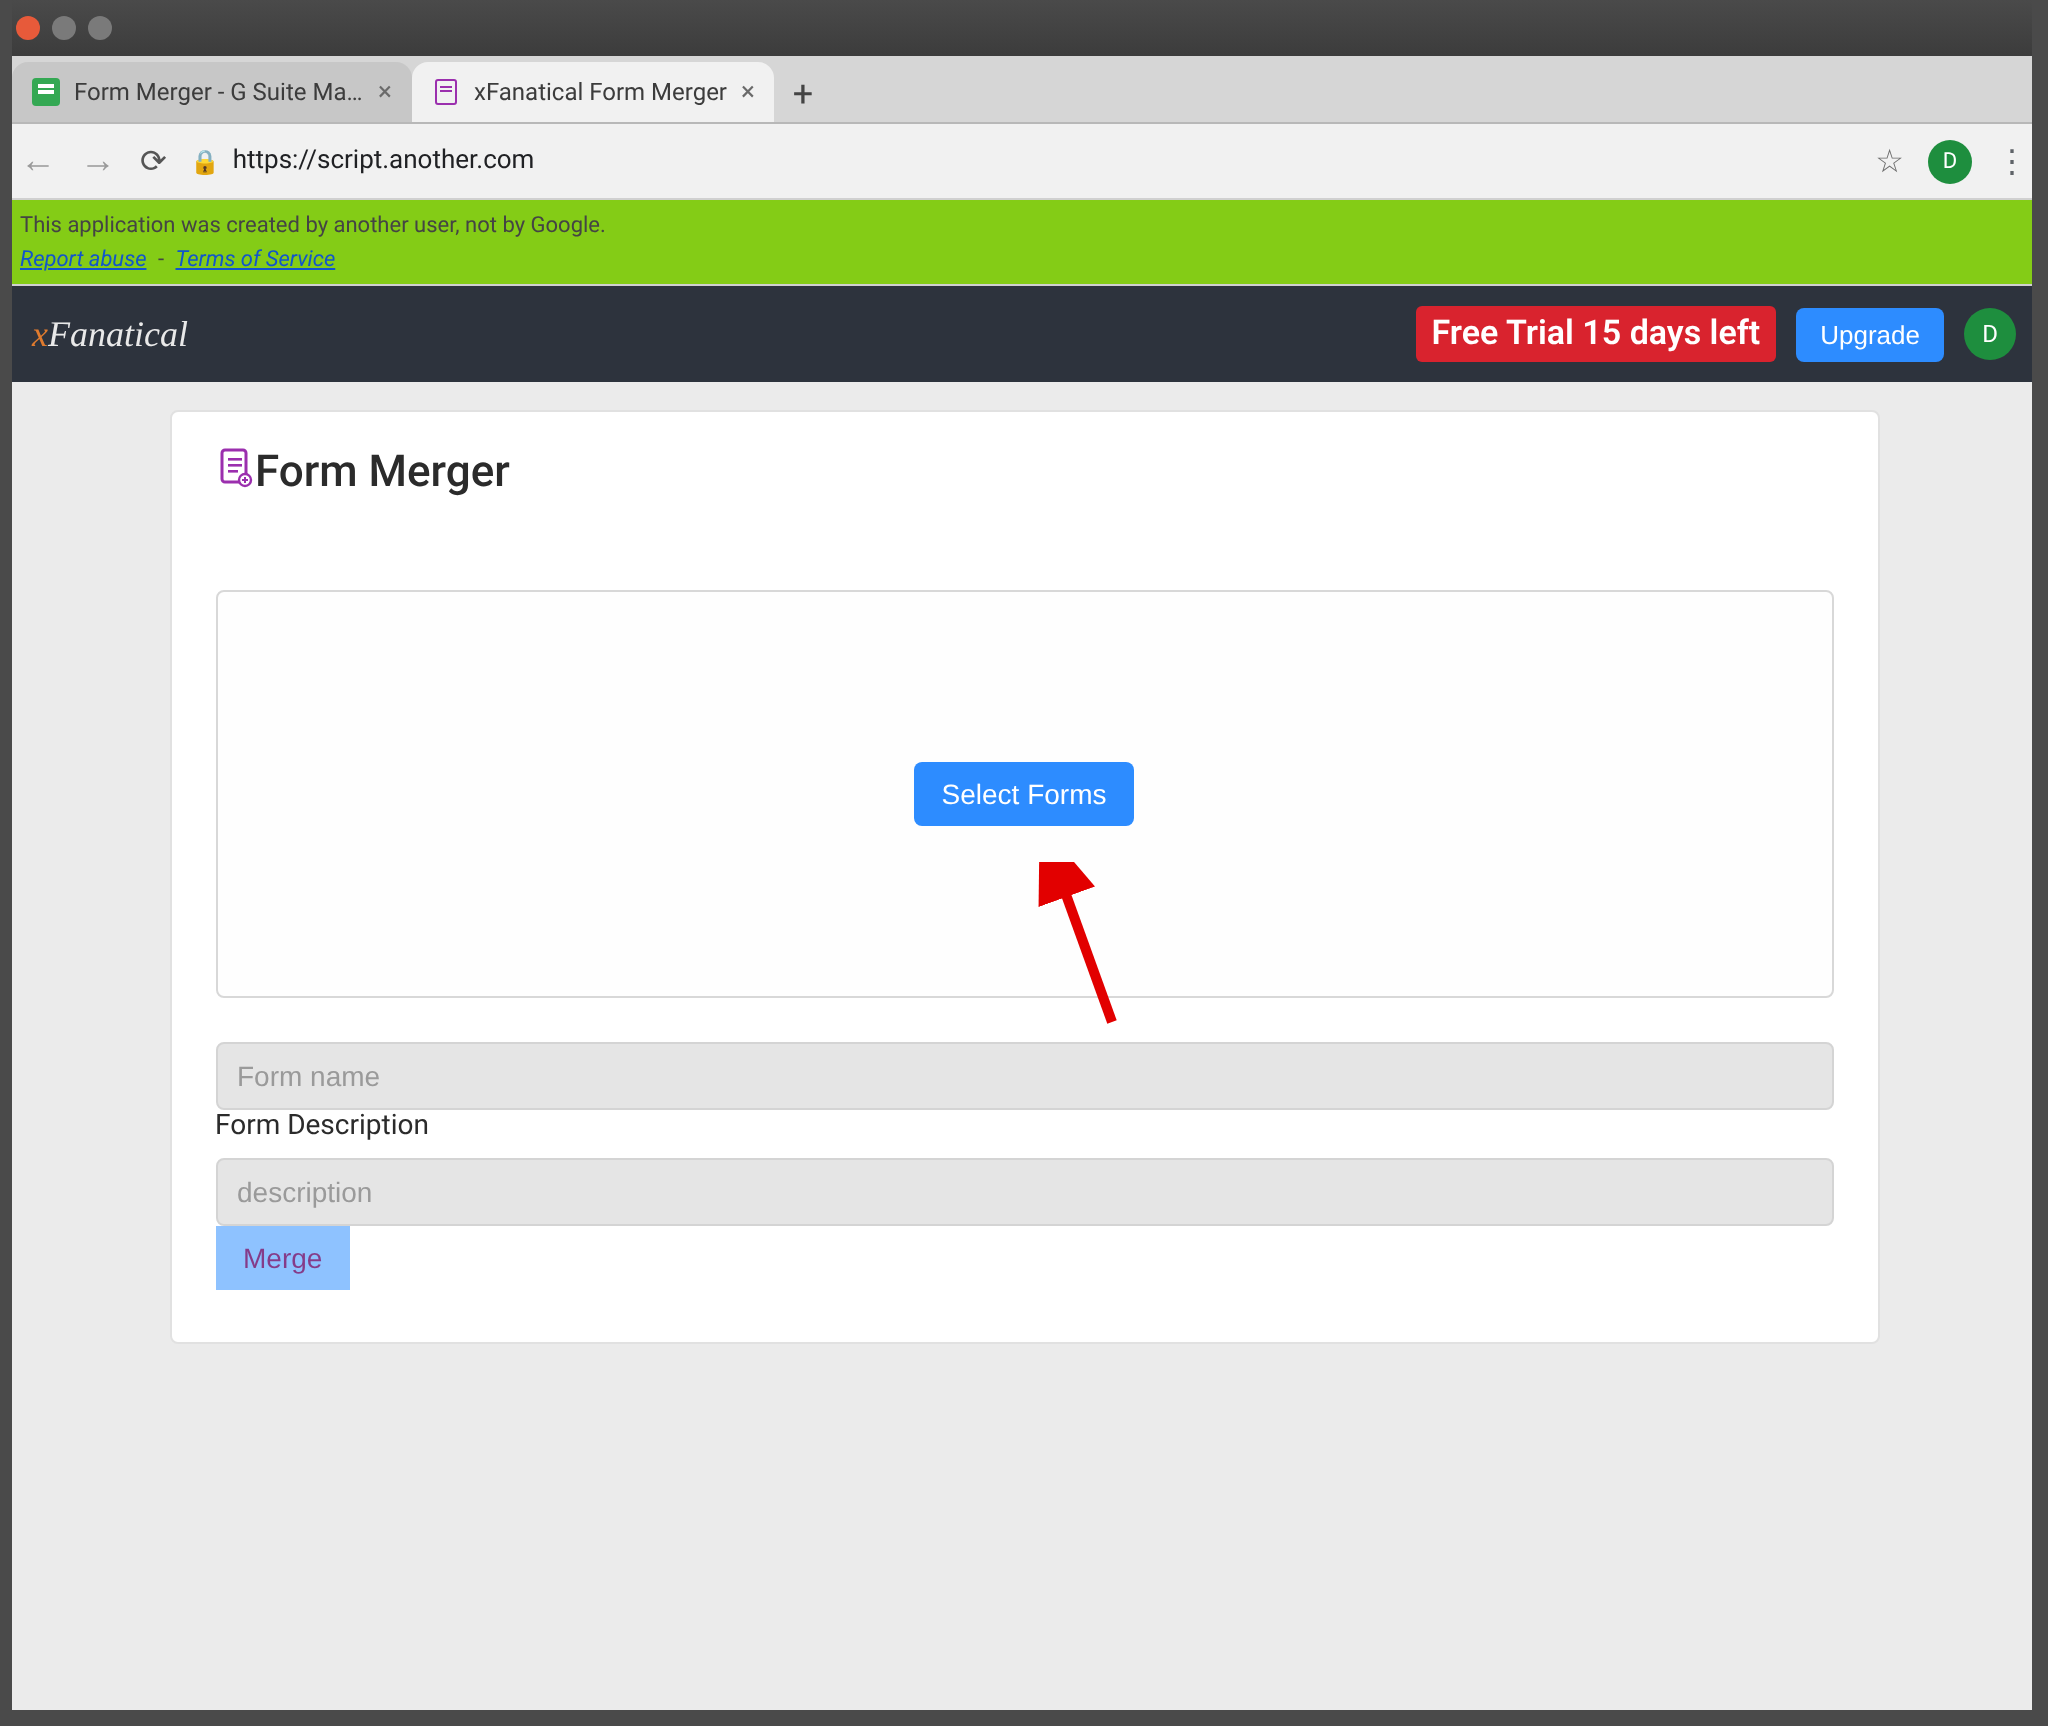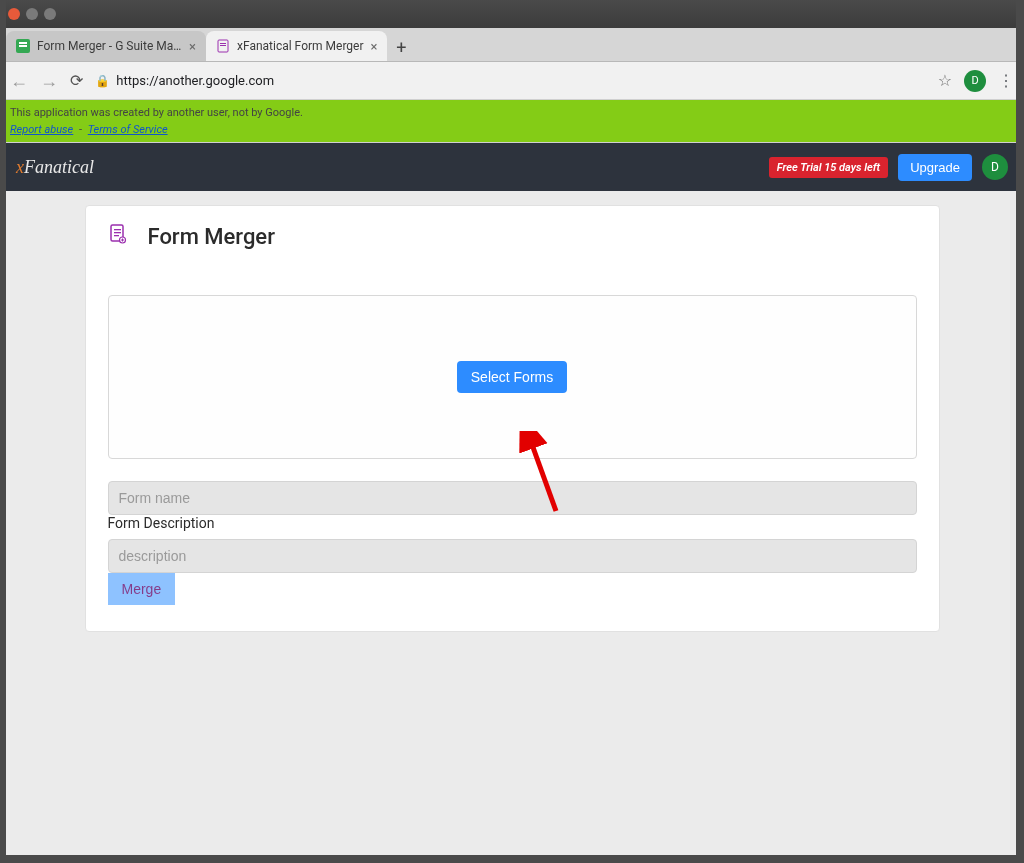--- a/index.html
+++ b/index.html
@@ -107,25 +107,24 @@
       font-family: Georgia, "Times New Roman", serif;
       font-style: italic;
       font-size:18px;
       color:#e9e9e9;
     }
     .brand .x { color:#e07b2e; font-style:italic; }
     .header-right { display:flex; align-items:center; gap:10px; }
     .trial-badge {
       background:#d9232e;
       color:#fff;
-      font-size:11px;
+      font-size:17px;
       font-weight:600;
       padding:4px 8px;
       border-radius:3px;
-      font-style:italic;
     }
     .upgrade-btn {
       background:#2d8cff;
       color:#fff;
       font-size:13px;
       padding:6px 12px;
       border:none;
       border-radius:4px;
       cursor:pointer;
     }
@@ -144,29 +143,29 @@
     }
     .card {
       background:#fff;
       border-radius:4px;
       border:1px solid #e1e1e1;
       width: 855px;
       margin: 0 auto;
       padding: 18px 22px 26px 22px;
     }
     .card-title {
-      display:flex; align-items:center; gap:20px;
+      display:flex; align-items:center; gap:0;
       font-size:22px; color:#2b2b2b; font-weight:500;
       margin-bottom: 46px;
     }
     .form-icon { color:#9b2fae; font-size:20px; }
     .drop-area {
       border:1px solid #d8d8d8;
       border-radius:4px;
-      height: 164px;
+      height: 204px;
       display:flex;
       align-items:center;
       justify-content:center;
       background:#fefefe;
       margin-bottom: 22px;
     }
     .select-btn {
       background:#2d8cff;
       color:#fff;
       border:none;
@@ -256,21 +255,21 @@
   </div>
   <div class="new-tab">+</div>
 </div>
 
 <div class="toolbar">
   <span class="nav-arrow">←</span>
   <span class="nav-arrow">→</span>
   <span class="reload">⟳</span>
   <div class="url-field">
     <span class="lock-icon">🔒</span>
-    <span class="url-host">https://another.google.com</span>
+    <span class="url-host">https://script.another.com</span>
   </div>
   <span class="star-icon">☆</span>
   <div class="avatar-small">
     <span>D</span>
   </div>
   <span class="kebab">⋮</span>
 </div>
 
 <div class="disclaimer">
   <div>This application was created by another user, not by Google.</div>

